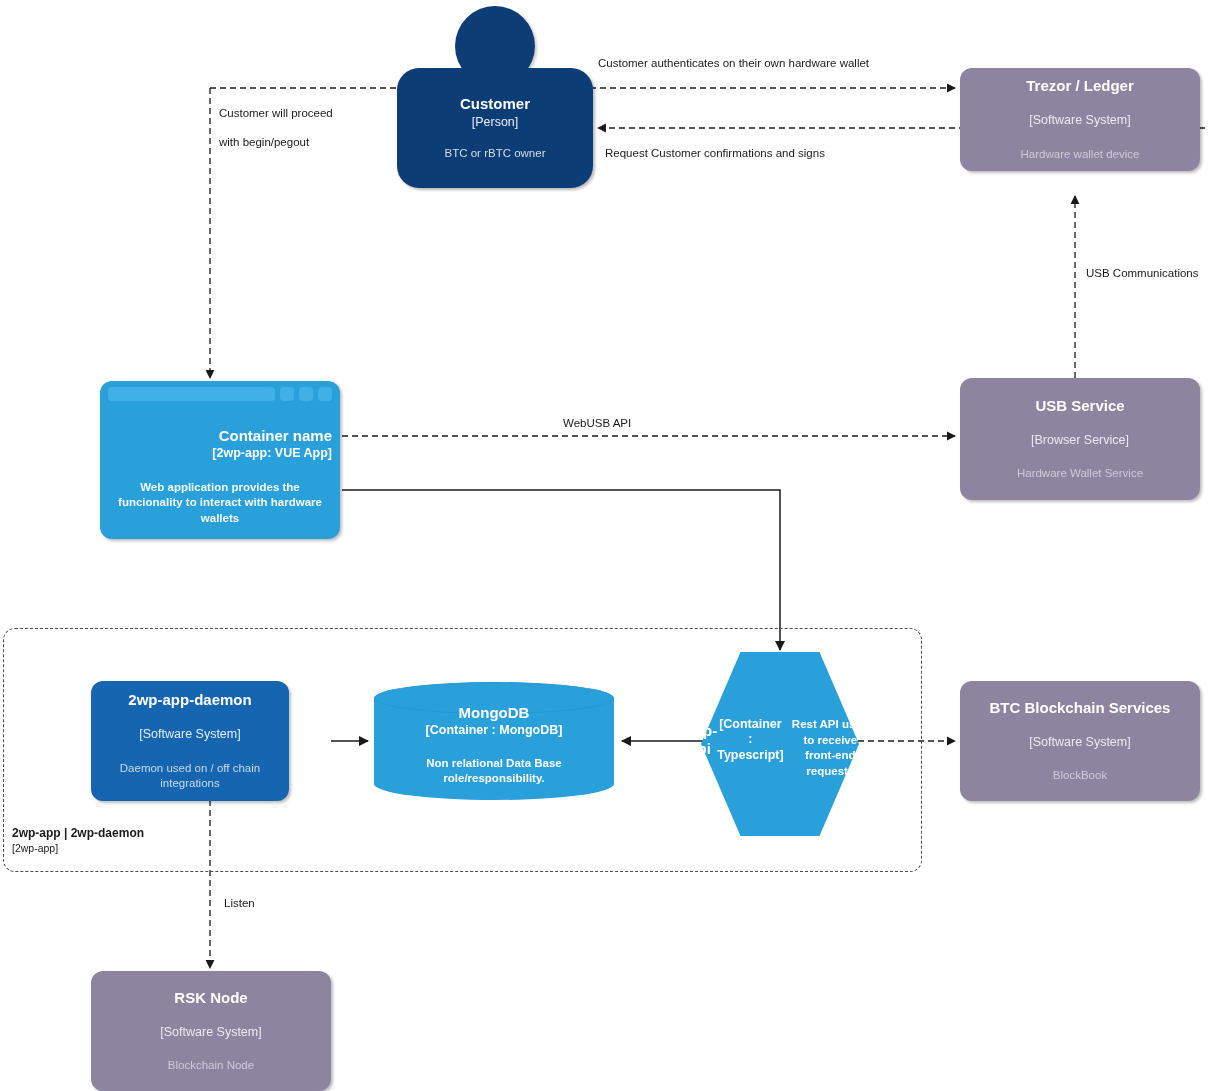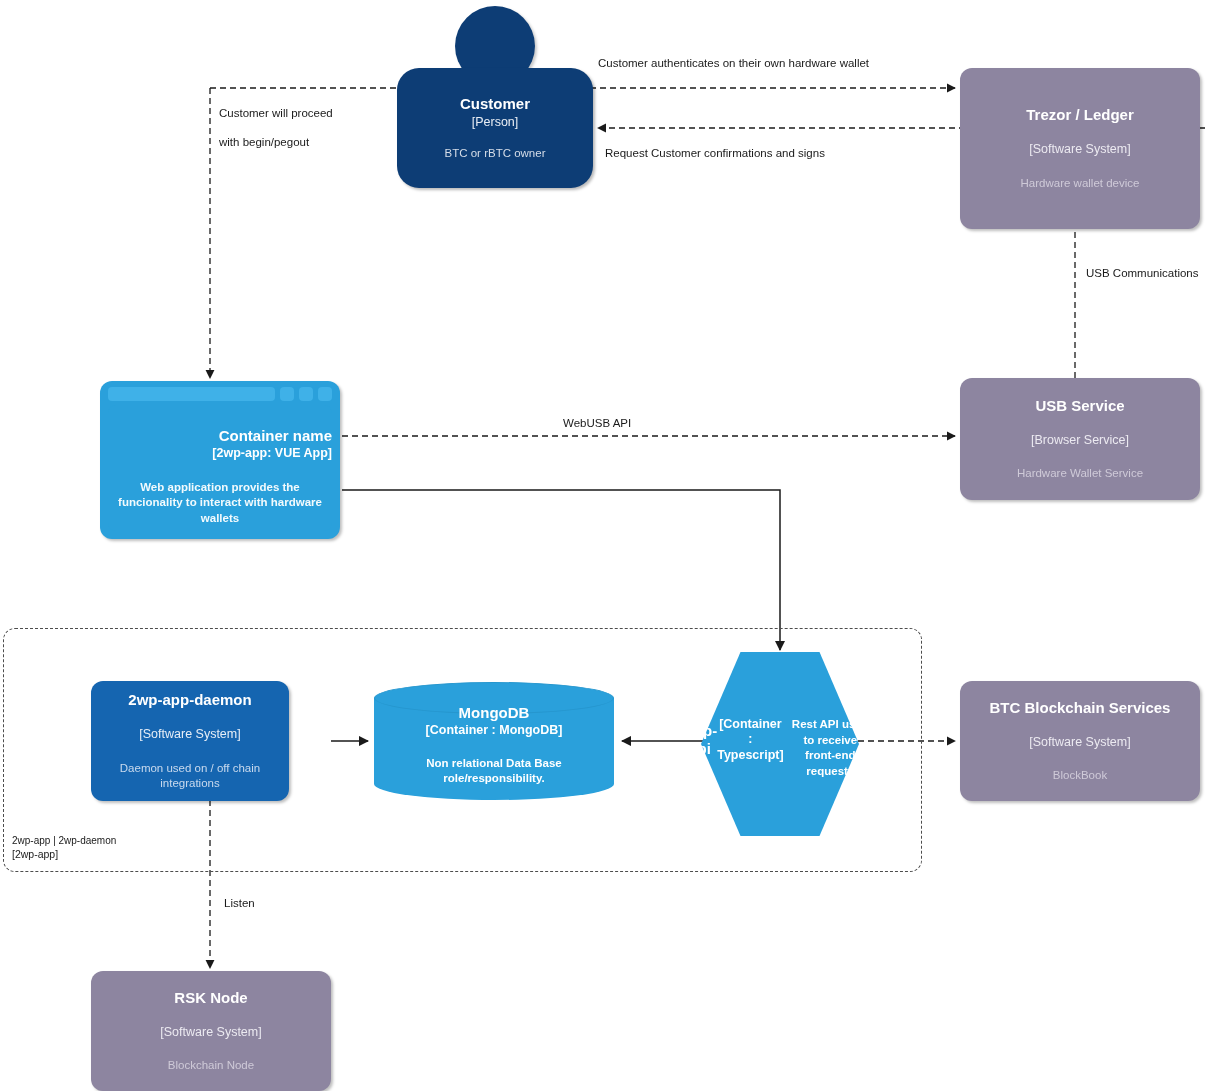--- a/index.html
+++ b/index.html
@@ -65,21 +65,21 @@
              clip-path:polygon(25% 0%,75% 0%,100% 50%,75% 100%,25% 100%,0% 50%);}
   .hex-text{position:absolute;left:-18px;top:48px;width:194px;display:flex;flex-direction:row;
             align-items:center;text-align:center;color:#fff;}
   .hex .n-title{font-size:15px;}
   .hex .n-tech{font-size:12.5px;margin-top:1px;font-weight:bold;}
   .hex .n-desc{font-size:11.5px;margin-top:17px;font-weight:bold;line-height:1.35;padding:0 6px;}
 
   
   .boundary{position:absolute;border:1.5px dashed #4d4d4d;border-radius:12px;background:transparent;}
   .boundary-label{position:absolute;color:#1a1a1a;text-align:left;}
-  .boundary-label .b-name{font-size:10px;font-weight:normal;margin-top:9px;}
+  .boundary-label .b-name{font-size:12px;font-weight:bold;}
   .boundary-label .b-tech{font-size:10.5px;margin-top:2px;}
 
   
   .elabel{position:absolute;font-size:11.5px;color:#1a1a1a;white-space:nowrap;}
 </style>
 </head>
 <body>
 
 <div id="canvas">
 
@@ -117,21 +117,21 @@
     <div class="b-tech">[2wp-app]</div>
   </div>
 
   <div class="person-head" style="left:455px;top:6px;"></div>
   <div class="node person" style="left:397px;top:68px;">
     <div class="n-title">Customer</div>
     <div class="n-tech">[Person]</div>
     <div class="n-desc">BTC or rBTC owner</div>
   </div>
 
-  <div class="node sysbox purple" style="left:960px;top:68px;width:240px;height:161px;">
+  <div class="node sysbox purple" style="left:960px;top:68px;width:240px;height:103px;">
     <div class="n-title">Trezor / Ledger</div>
     <div class="n-tech">[Software System]</div>
     <div class="n-desc">Hardware wallet device</div>
   </div>
 
   <div class="node browser" style="left:100px;top:381px;">
     <div class="browser-bar">
       <div class="bar-long"></div>
       <div class="dot"></div>
       <div class="dot"></div>

